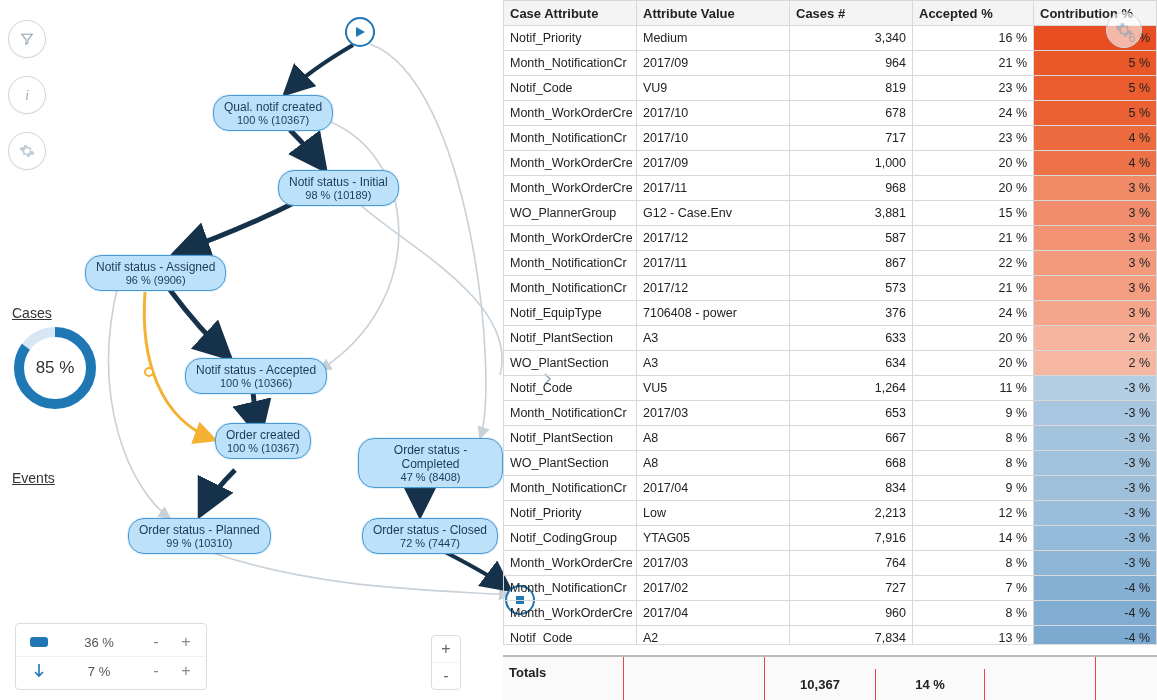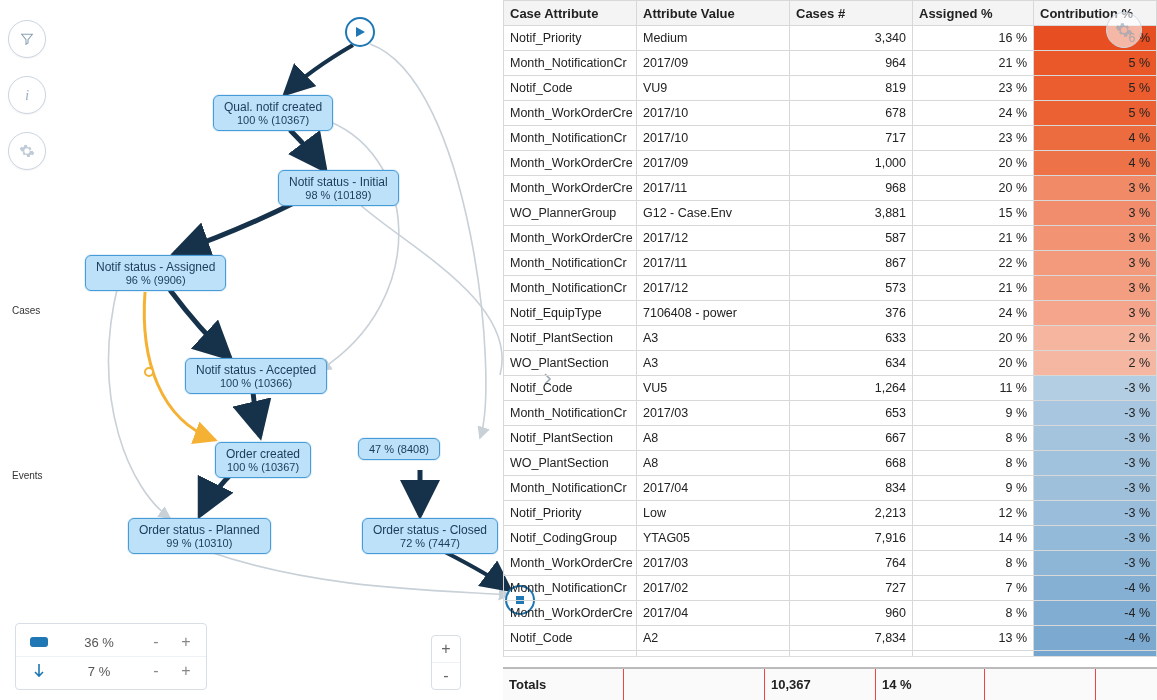--- a/index.html
+++ b/index.html
@@ -67,23 +67,24 @@
   .circle-btn svg { width: 16px; height: 16px; }
   
   .gauge-block {
     position: absolute;
     left: 10px;
     width: 110px;
     text-align: left;
   }
   .gauge-title {
     color: #333;
-    font-size: 10px;
+    font-size: 14px;
     margin-bottom: 2px;
     padding-left: 2px;
+    text-decoration: underline;
   }
   .donut {
     position: relative;
     width: 90px;
     height: 90px;
   }
   .donut svg { transform: rotate(-90deg); }
   .donut .pct {
     position: absolute;
     left: 0; top: 0;
@@ -161,21 +162,21 @@
   .graph {
     position: absolute;
     left: 0; top: 0;
     width: 555px; height: 700px;
     pointer-events: none;
   }
   .pnode {
     position: absolute;
     background: #bde1f8;
     border: 1px solid #479bd6;
-    border-radius: 6px;
+    border-radius: 16px;
     padding: 4px 10px;
     text-align: center;
     font-size: 12px;
     color: #1a3b59;
     pointer-events: auto;
     box-shadow: 0 0 0 1px rgba(71,155,214,0.15);
   }
   .pnode .sub { font-size: 11px; color: #1a3b59; }
   .start-stop {
     position: absolute;
@@ -231,21 +232,21 @@
     grid-template-columns: 121px 141px 111px 109px 111px;
     border-top: 2px solid #bbb;
     background: #fafafa;
   }
   .totals > div {
     padding: 8px 6px;
     font-weight: 600;
     font-size: 13px;
     border-right: 1px solid #ef4444;
   }
-  .totals .num { text-align: left; }
+  .totals .num { text-align: center; margin-top: 12px; }
   
   .gear-over {
     position: absolute;
     top: 12px;
     right: 15px;
     width: 34px;
     height: 34px;
     border-radius: 50%;
     border: 1px solid #cfd8e3;
     background: rgba(255,255,255,0.6);
@@ -274,20 +275,27 @@
       </div>
       <div class="circle-btn" title="Settings">
         <svg viewBox="0 0 24 24">
             <path fill="currentColor" d="M12 8a4 4 0 1 0 0 8 4 4 0 0 0 0-8zm9 4a7 7 0 0 1-.1 1.2l2 1.6-2 3.4-2.4-1a7 7 0 0 1-2 1.2l-.4 2.6h-4l-.4-2.6a7 7 0 0 1-2-1.2l-2.4 1-2-3.4 2-1.6A7 7 0 0 1 3 12c0-.4 0-.8.1-1.2l-2-1.6 2-3.4 2.4 1a7 7 0 0 1 2-1.2L7.9 3h4l.4 2.6c.7.3 1.4.7 2 1.2l2.4-1 2 3.4-2 1.6c.1.4.1.8.1 1.2z" opacity="0.55"></path>
           </svg>
       </div>
     </div>
 
     <div class="gauge-block" id="gauge-cases">
       <div class="gauge-title">Cases</div>
+      <div class="donut">
+        <svg width="90" height="90">
+          <circle cx="45" cy="45" r="36" fill="none" stroke="#d6e6f3" stroke-width="10"></circle>
+          <circle cx="45" cy="45" r="36" fill="none" stroke="#1f77b4" stroke-width="10" stroke-dasharray="192 226" stroke-linecap="butt"></circle>
+        </svg>
+        <div class="pct">85 %</div>
+      </div>
     </div>
     <div class="gauge-block" id="gauge-events">
       <div class="gauge-title">Events</div>
     </div>
 
     <svg class="graph">
       <defs>
         <marker id="arr-dark" markerWidth="8" markerHeight="8" refX="7" refY="4" orient="auto">
           <path d="M0,0 L8,4 L0,8 z" fill="#16324a"></path>
         </marker>
@@ -345,25 +353,26 @@
       <div class="sub">98 % (10189)</div>
     </div>
     <div class="pnode" style="left:85px;top:255px;">
       <div>Notif status - Assigned</div>
       <div class="sub">96 % (9906)</div>
     </div>
     <div class="pnode" style="left:185px;top:358px;">
       <div>Notif status - Accepted</div>
       <div class="sub">100 % (10366)</div>
     </div>
-    <div class="pnode" style="left:215px;top:442px;">
+    <div class="pnode" style="left:215px;top:423px;">
       <div>Order created</div>
       <div class="sub">100 % (10367)</div>
     </div>
     <div class="pnode" style="left:358px;top:438px;">
+      <div>Order status - Completed</div>
       <div class="sub">47 % (8408)</div>
     </div>
     <div class="pnode" style="left:128px;top:518px;">
       <div>Order status - Planned</div>
       <div class="sub">99 % (10310)</div>
     </div>
     <div class="pnode" style="left:362px;top:518px;">
       <div>Order status - Closed</div>
       <div class="sub">72 % (7447)</div>
     </div>
@@ -408,21 +417,21 @@
         </svg>
     </div>
 
     <div class="table-wrapper">
       <table class="attr">
         <thead>
           <tr>
             <th class="col-attr">Case Attribute</th>
             <th class="col-val">Attribute Value</th>
             <th class="col-cases">Cases #</th>
-            <th class="col-sel">Assigned %</th>
+            <th class="col-sel">Accepted %</th>
             <th class="col-cont">Contribution %</th>
           </tr>
         </thead>
         <tbody id="attr-body">
             <tr>
               <td class="col-attr">Notif_Priority</td>
               <td class="col-val">Medium</td>
               <td class="col-cases">3,340</td>
               <td class="col-sel">16 %</td>
               <td class="col-cont cont-cell" style="background: rgb(231, 78, 34);">6 %</td>

